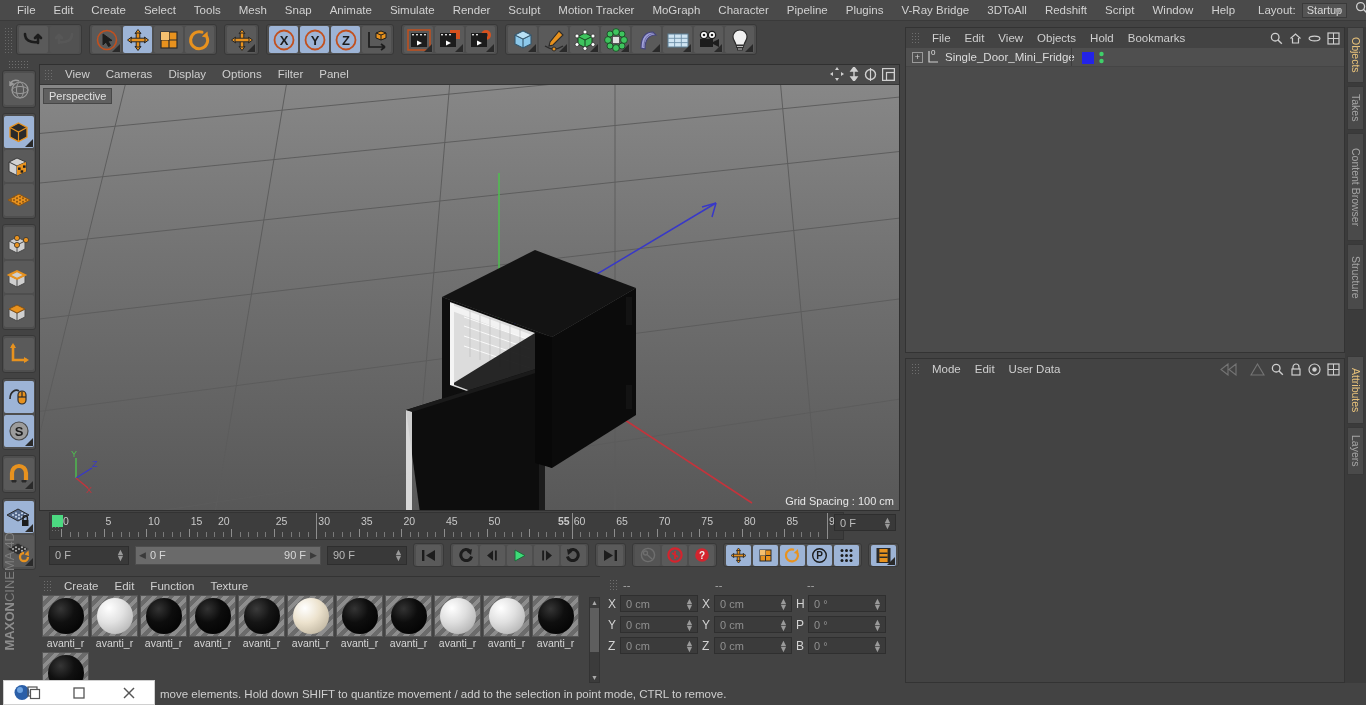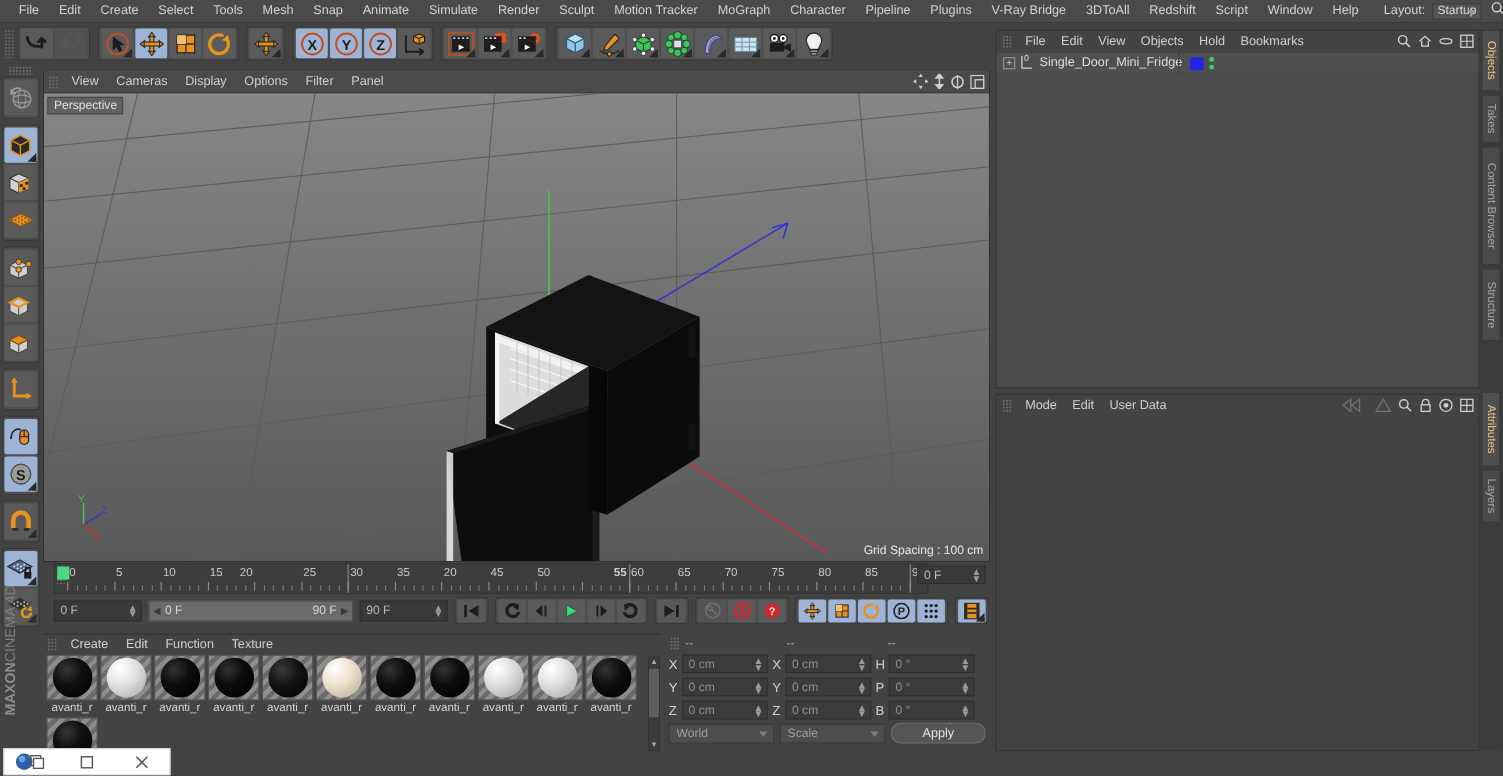--- a/index.html
+++ b/index.html
@@ -1271,31 +1271,20 @@
             <span>0 cm</span>
             <span class="spin">▲<br>▼</span>
           </div>
           <div class="clabel">B</div>
           <div class="cfield">
             <span>0 °</span>
             <span class="spin">▲<br>▼</span>
           </div>
         </div>
       </div>
-    <div class="coord-btns">
-      <div class="cdrop">
-        <span>World</span>
-        <span class="caret"></span>
-      </div>
-      <div class="cdrop">
-        <span>Scale</span>
-        <span class="caret"></span>
-      </div>
-      <div class="apply-btn">Apply</div>
-    </div>
   </div>
 
   <div class="obj-panel">
     <div class="panel-menubar">
       <div class="pgrip"></div>
       <div class="mi">File</div>
       <div class="mi">Edit</div>
       <div class="mi">View</div>
       <div class="mi">Objects</div>
       <div class="mi">Hold</div>
@@ -1398,20 +1387,21 @@
   <div class="vtabs">
     <div class="vtab active" style="height:56px;">Objects</div>
     <div class="vtab" style="height:44px;">Takes</div>
     <div class="vtab" style="height:108px;">Content Browser</div>
     <div class="vtab" style="height:66px;">Structure</div>
     <div class="vtab active" style="height:68px;margin-top:43px;">Attributes</div>
     <div class="vtab" style="height:48px;">Layers</div>
   </div>
 
   <div class="statusbar">
+    <div class="status-text">move elements. Hold down SHIFT to quantize movement / add to the selection in point mode, CTRL to remove.</div>
     <div class="taskbar-pop">
       <div class="tp-item">
         <svg width="34" height="17" viewBox="0 0 34 17">
           <circle cx="10" cy="8.5" r="7.5" fill="#2b5fa8"></circle>
           <circle cx="8" cy="6" r="3" fill="#7fb4ee" opacity=".8"></circle>
           <rect x="16" y="3" width="9" height="9" fill="none" stroke="#555" stroke-width="1.2"></rect>
           <rect x="18.5" y="5.5" width="9" height="9" fill="#fff" stroke="#555" stroke-width="1.2"></rect>
         </svg>
       </div>
       <div class="tp-item">

